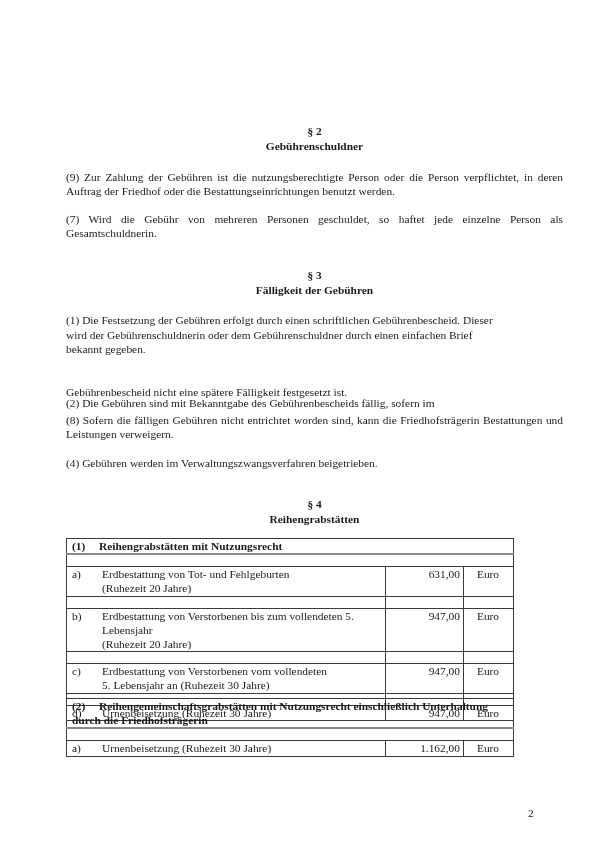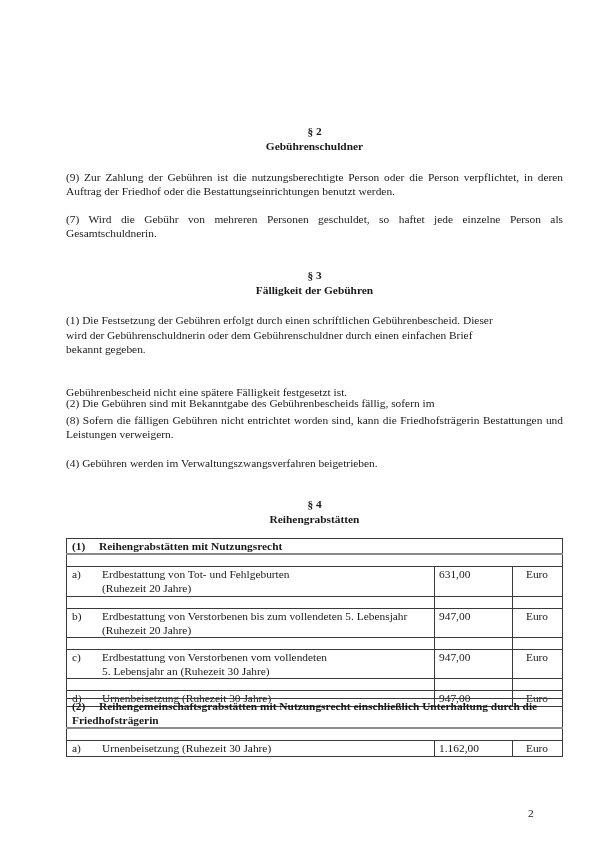--- a/index.html
+++ b/index.html
@@ -6,27 +6,27 @@
     body {
       width: 600px; height: 848px; position: relative; overflow: hidden;
       font-family: "Liberation Serif", "DejaVu Serif", serif;
       color: #1a1a1a; font-size: 11.4px; line-height: 14.4px;
     }
     .page { position: absolute; left: 66px; top: 0; width: 497px; }
     .sec-head { text-align: center; font-weight: bold; position: absolute; left: 0; width: 497px; }
     .para { position: absolute; left: 0; width: 497px; }
     .just { text-align: justify; text-align-last: left; }
     table.fee {
-      position: absolute; left: 0; width: 497px; border-collapse: collapse;
+      position: absolute; left: 0; width: 448px; border-collapse: collapse;
       font-size: 11.4px; line-height: 14.2px;
     }
     table.fee td { border: 1px solid #3a3a3a; padding: 0 4px; vertical-align: top; }
     table.fee td.letter { width: 22px; border-right: none; padding-left: 5px; }
     table.fee td.desc { border-left: none; padding-left: 4px; }
-    table.fee td.amt { width: 70px; text-align: left; padding-right: 3px; }
+    table.fee td.amt { width: 70px; text-align: right; padding-right: 3px; }
     table.fee td.cur { width: 42px; padding-left: 3px; text-align: center; }
     table.fee tr.head td { font-weight: bold; padding-left: 5px; }
     table.fee tr.head td span.num { display: inline-block; width: 27px; }
     table.fee tr.blank td { height: 11px; padding: 0; }
     table.fee tr.head td { border-bottom: 2px solid #8a8a8a; }
     .page-num { position: absolute; left: 528px; top: 806px; font-size: 11.4px; }
   </style>
 </head>
 <body>
 

